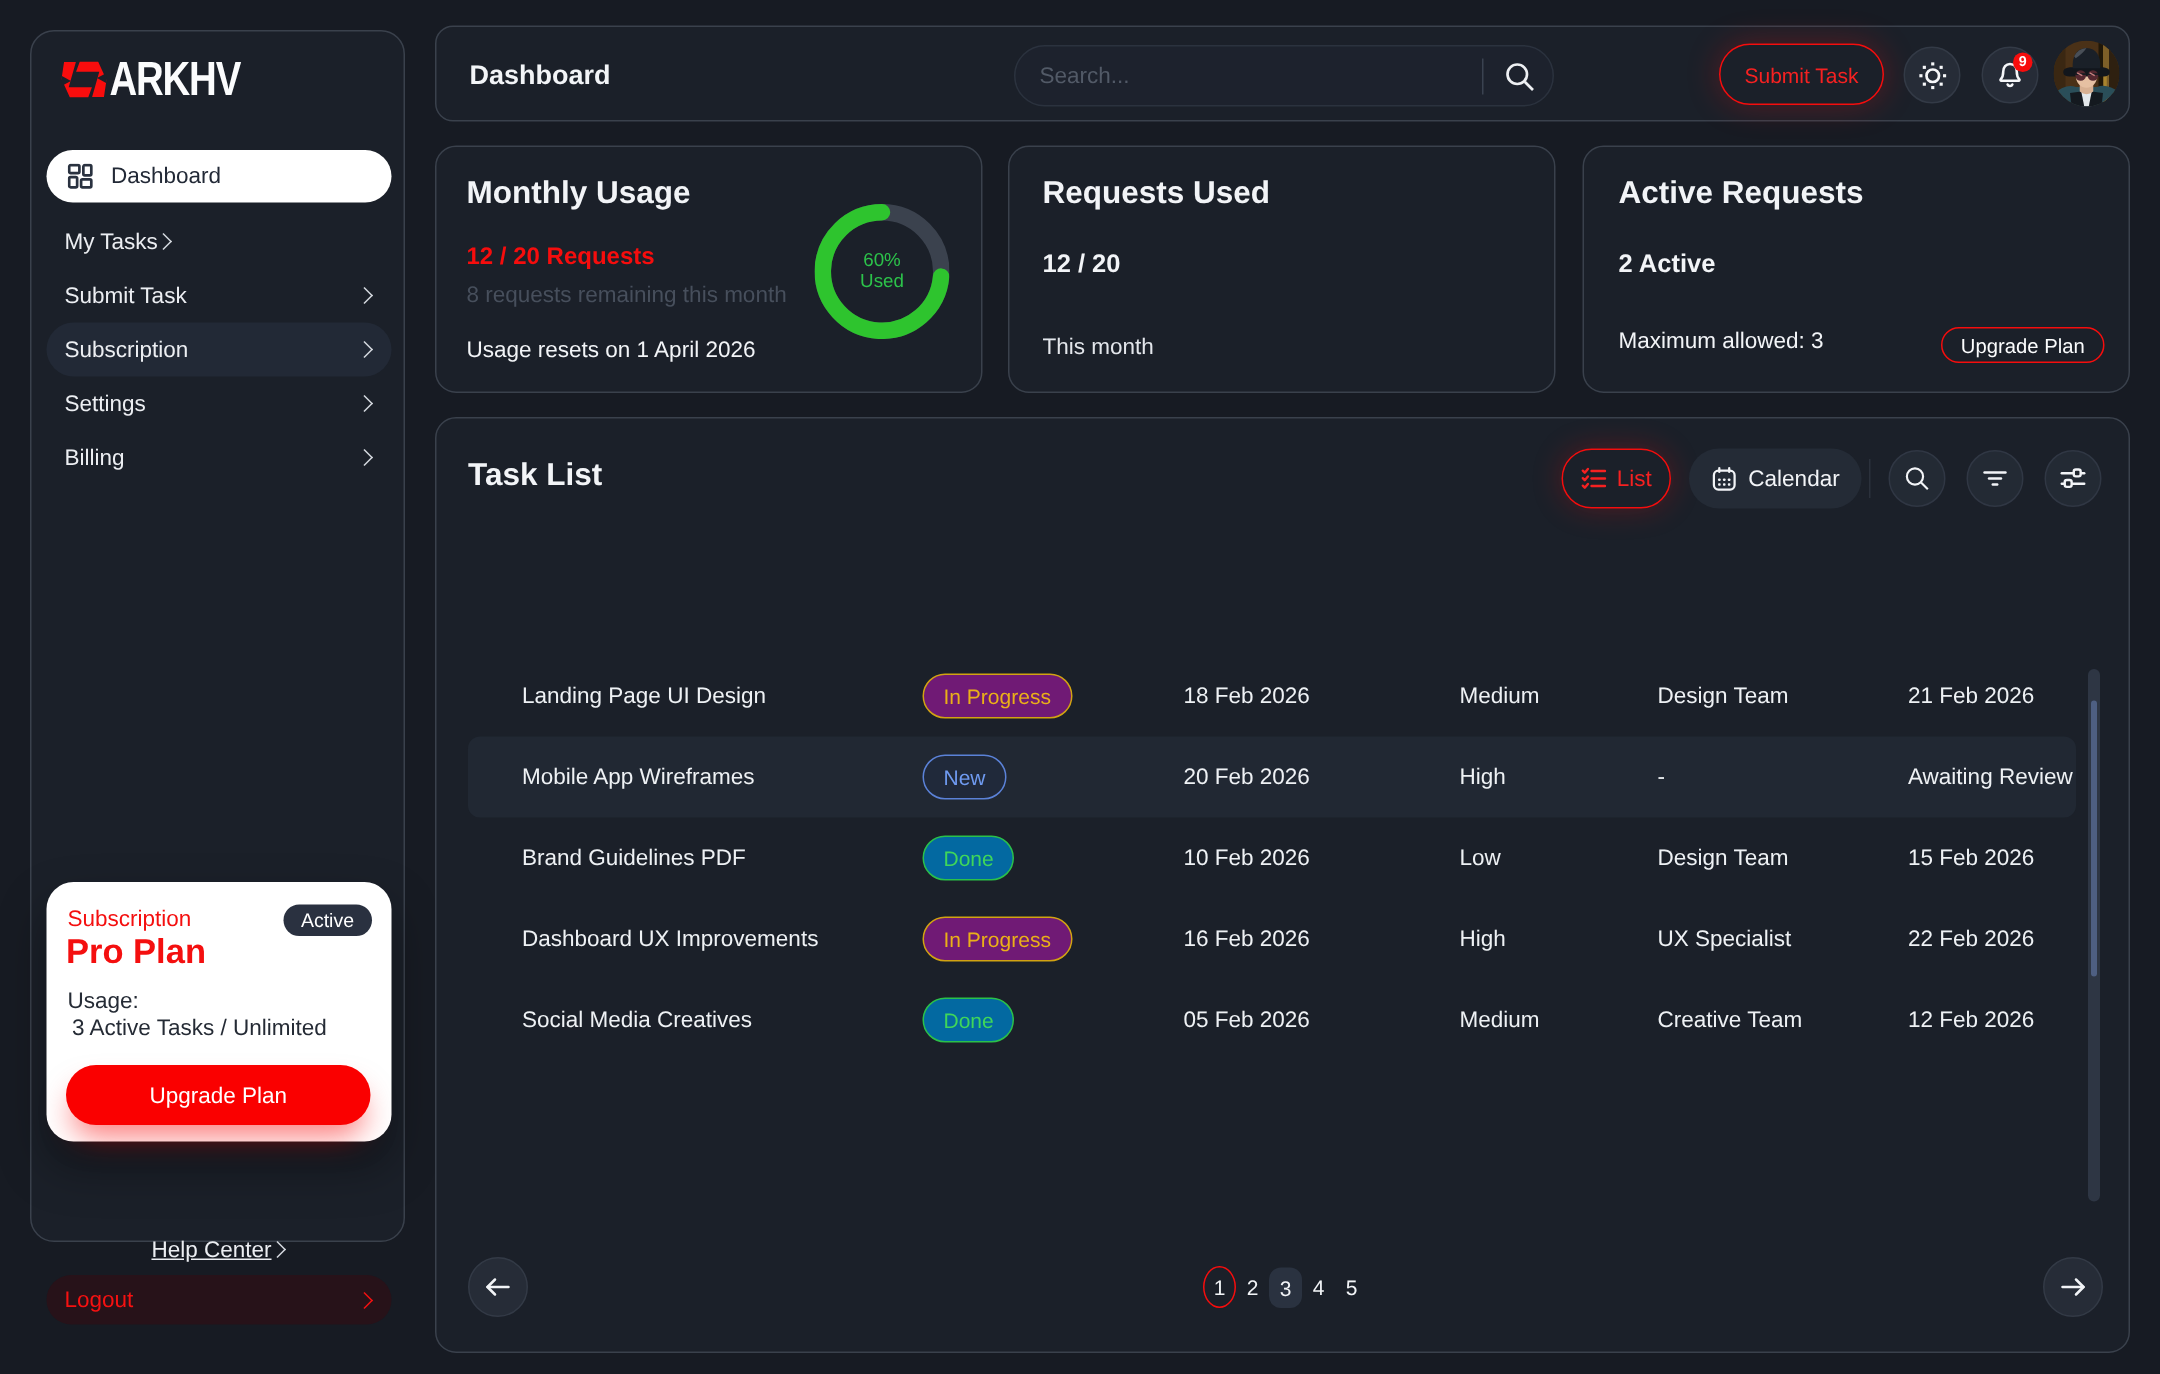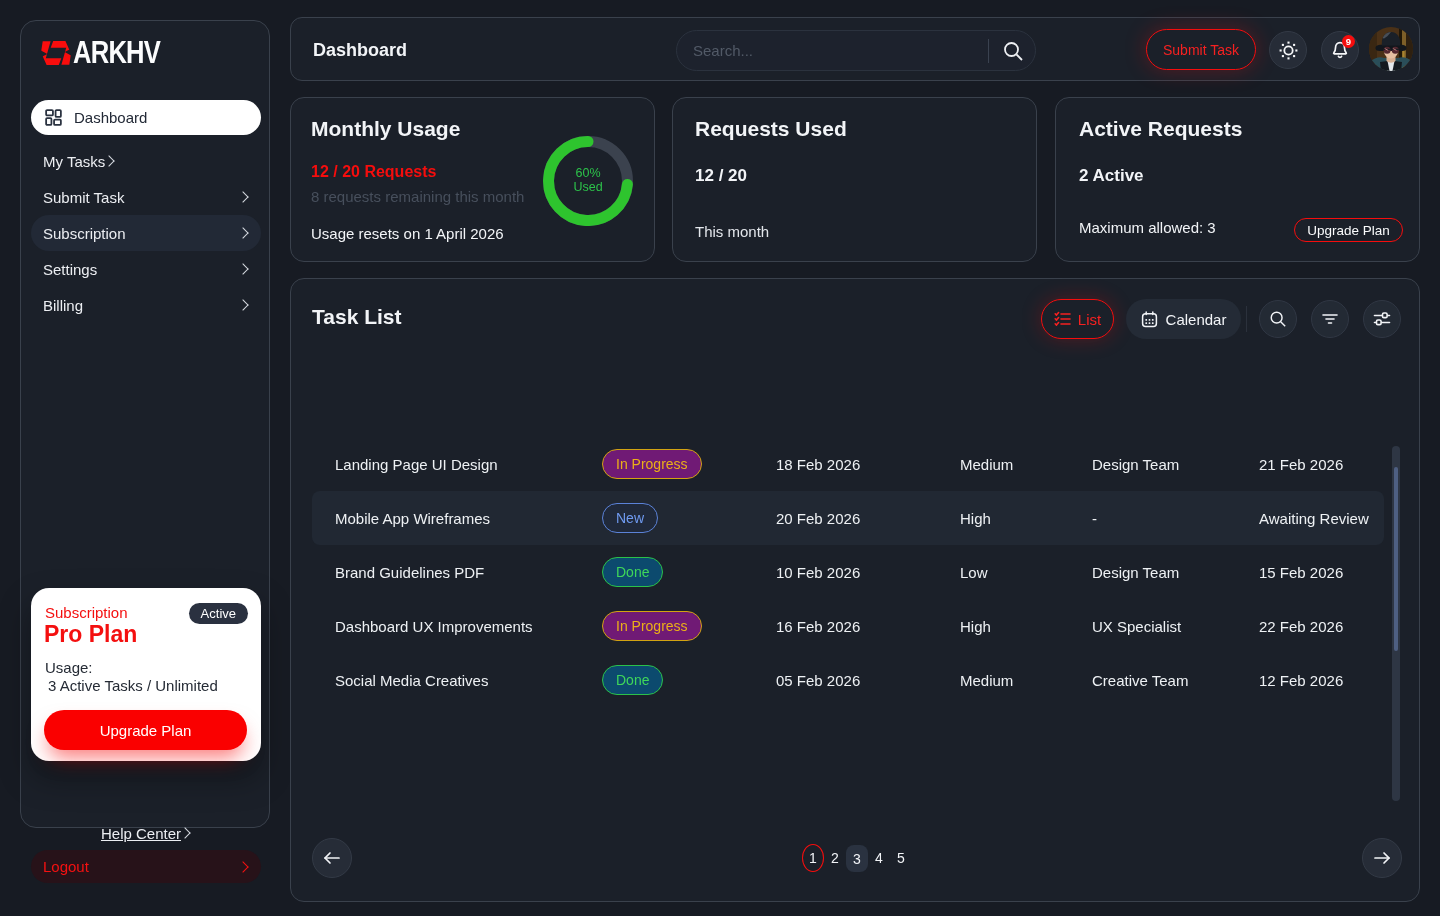--- a/index.html
+++ b/index.html
@@ -281,20 +281,20 @@
   <div class="abs row" style="left:511px; top:565px; width:22px; height:28px; border:1.5px solid #f60d0d; border-radius:50%; justify-content:center; font-size:14px;">1</div>
   <div class="abs row" style="left:537px; top:565px; width:14px; height:28px; justify-content:center; font-size:14px;">2</div>
   <div class="abs row" style="left:555px; top:566px; width:22px; height:27px; background:#2a3240; border-radius:8px; justify-content:center; font-size:14px;">3</div>
   <div class="abs row" style="left:581px; top:565px; width:14px; height:28px; justify-content:center; font-size:14px;">4</div>
   <div class="abs row" style="left:603px; top:565px; width:14px; height:28px; justify-content:center; font-size:14px;">5</div>
 </div>
 
 <style>
   .chev { width:8px; height:8px; border-right:1.8px solid #d6dae0; border-top:1.8px solid #d6dae0; transform:rotate(45deg); }
   .chev.red { border-color:#f61111; }
-  .trow { position:absolute; left:21px; width:1072px; height:54px; font-size:15px; color:#eef1f4; }
+  .trow { position:absolute; left:34px; width:1072px; height:54px; font-size:15px; color:#eef1f4; }
   .trow span { position:absolute; top:50%; transform:translateY(-50%); white-space:nowrap; }
   .c1 { left:23px; } .c3 { left:464px; } .c4 { left:648px; } .c5 { left:780px; } .c6 { left:947px; }
   .pill { left:290px; padding:6px 13px; border-radius:16px; font-size:14px; }
   .pill.amber { border:1.5px solid #d2a312; color:#eab018; background:#701a75; }
   .pill.blue  { border:1.5px solid #5b82d8; color:#6f9af0; background:#20293a; }
-  .pill.green { border:1.5px solid #2bc14a; color:#3fd65a; background:#0c4a6e; }
+  .pill.green { border:1.5px solid #2bc14a; color:#3fd65a; background:#0369a1; }
 </style>
 
 </body></html>

